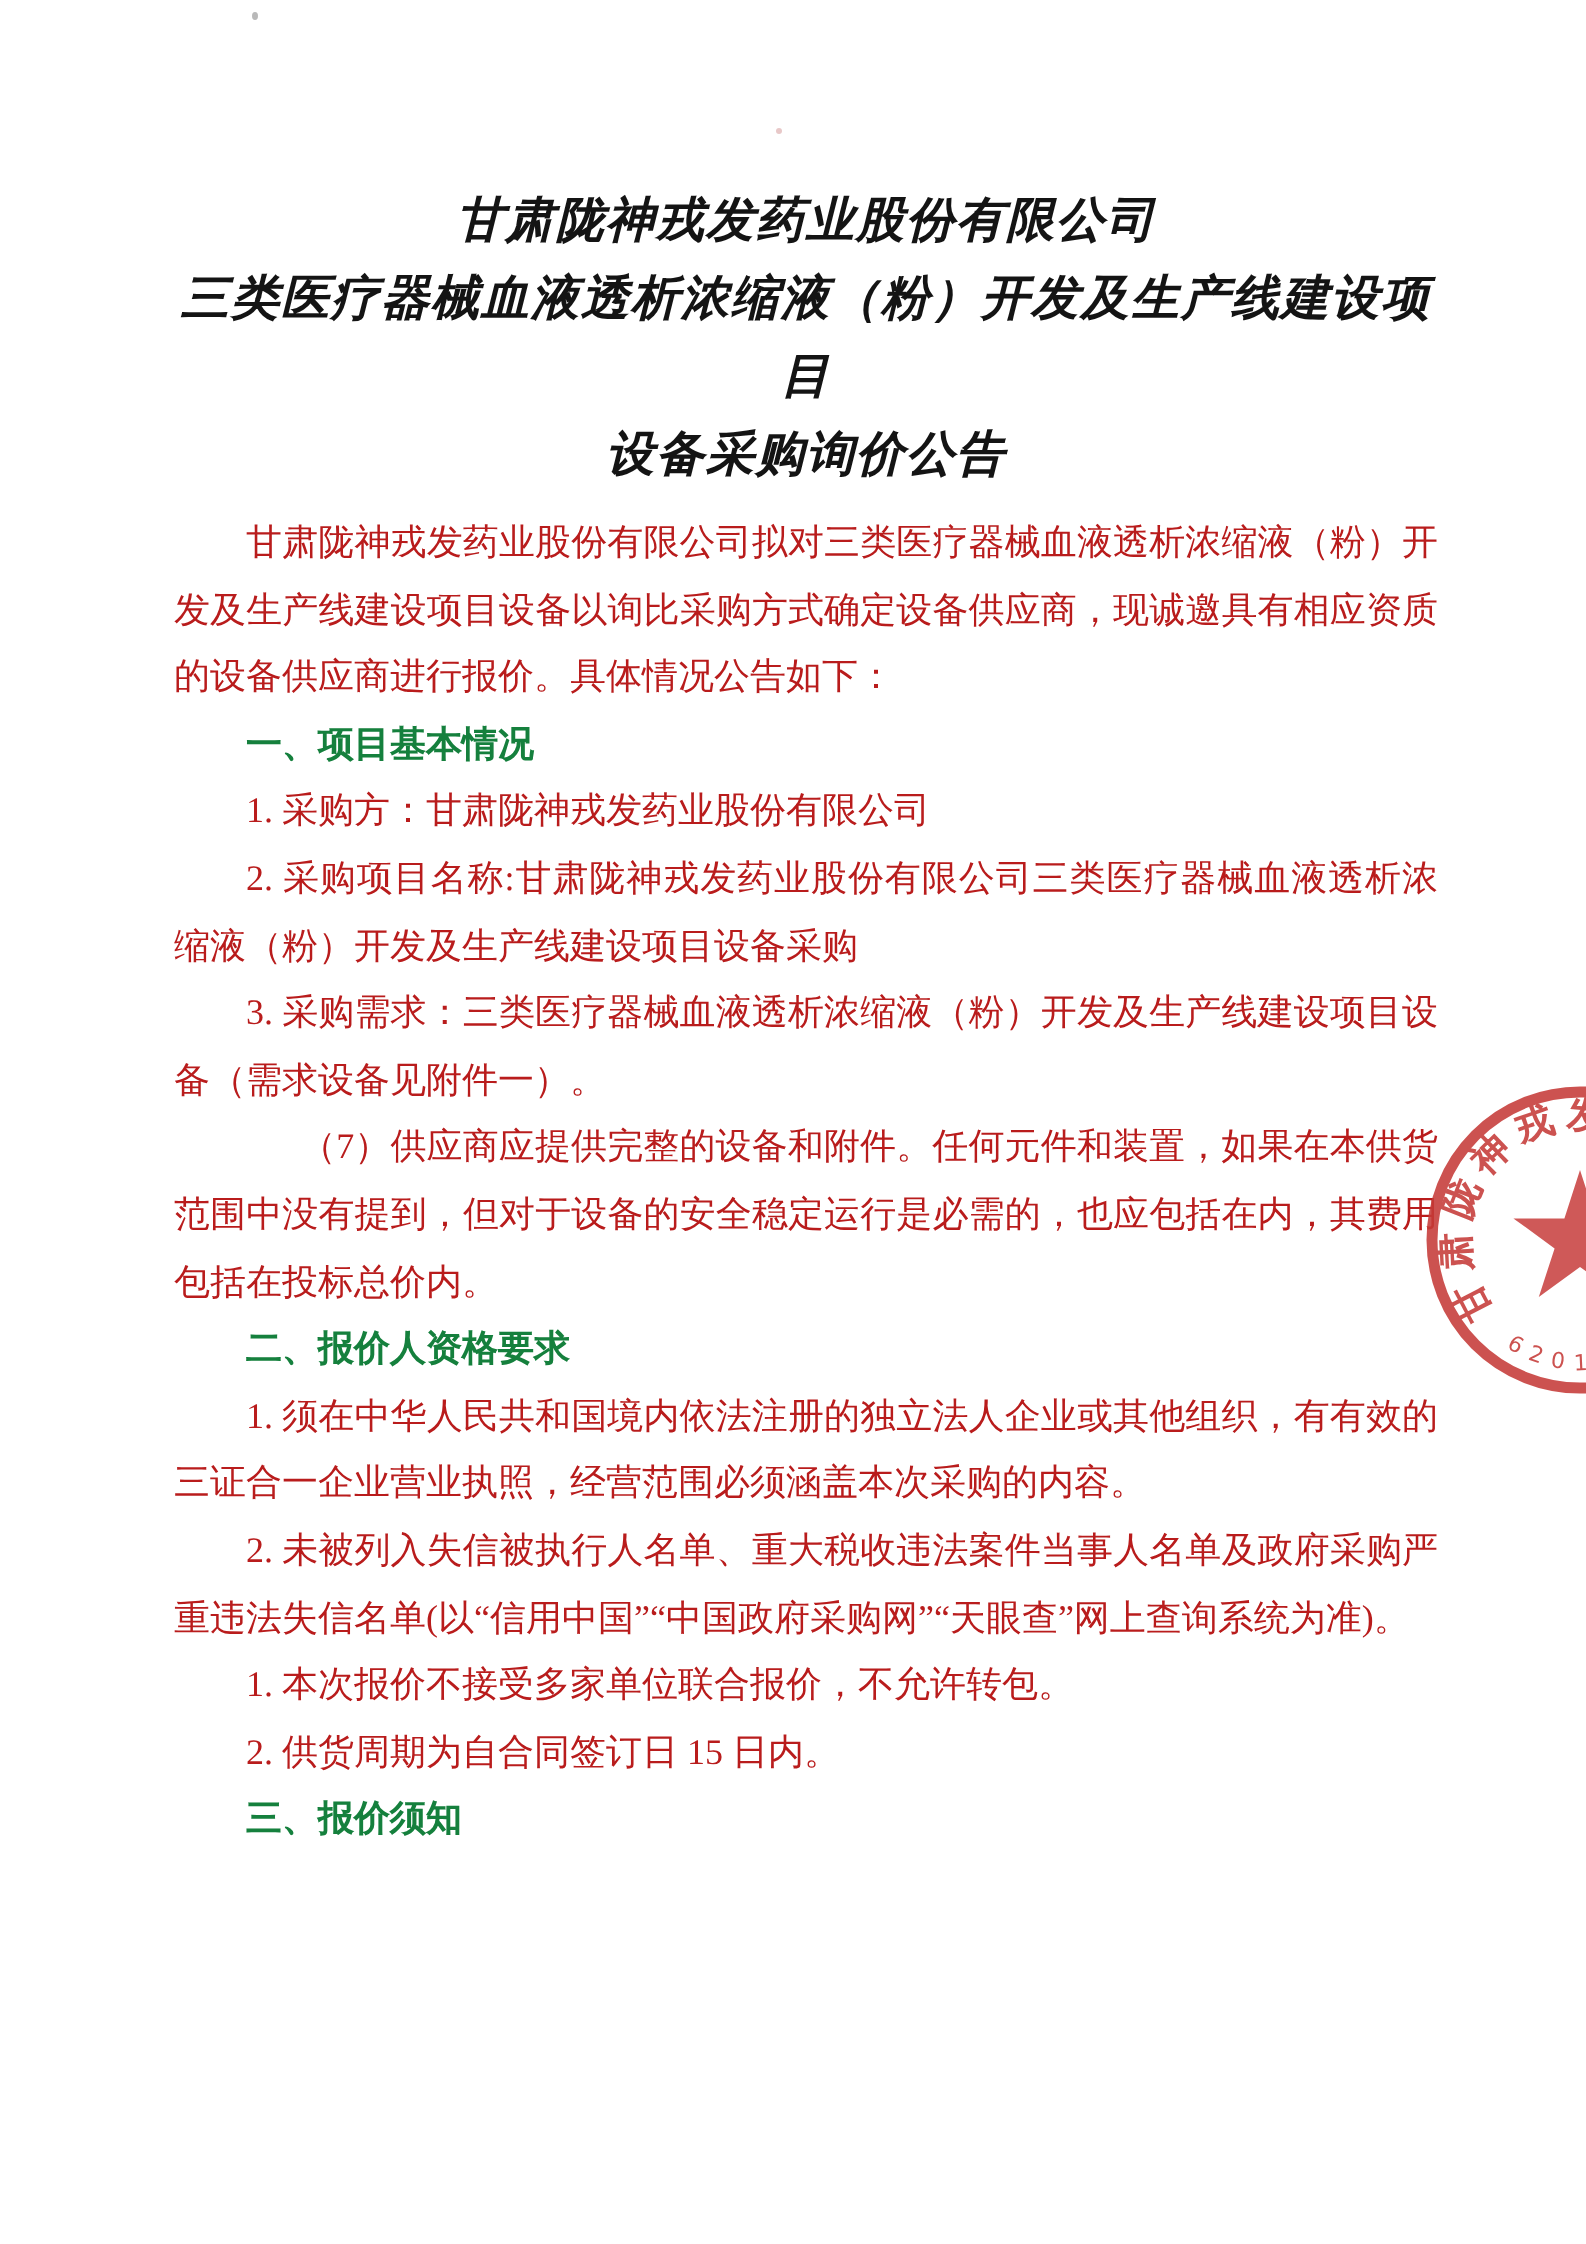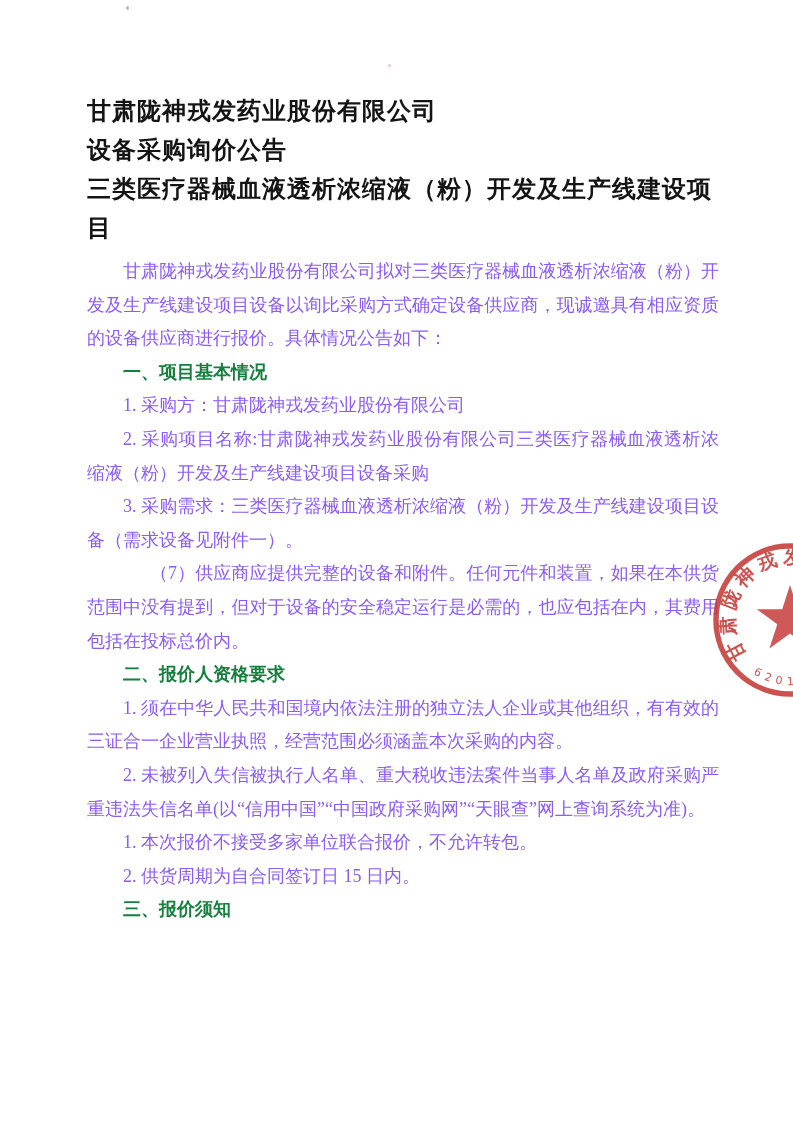--- a/index.html
+++ b/index.html
@@ -5,37 +5,37 @@
   html, body { margin: 0; padding: 0; }
   body {
     width: 793px; height: 1122px;
     background: #ffffff;
     position: relative;
     overflow: hidden;
     font-family: "Liberation Serif", "DejaVu Serif", serif;
     color: #1c1c1c;
   }
   .page { position: absolute; left: 87px; top: 92px; width: 632px; }
-  .title-block { text-align: left; }
+  .title-block { text-align: center; font-style: italic; }
   .title-line {
     font-size: 24px; font-weight: bold;
     line-height: 39px;
     letter-spacing: 1px;
     color: #141414;
   }
   .body-block { margin-top: 7px; }
   p.para {
     margin: 0;
     font-size: 18px;
     line-height: 33.6px;
     text-align: justify;
     text-justify: inter-ideograph;
     text-indent: 2em;
     word-break: break-all;
-    color: #8b5cf6;
+    color: #b91c1c;
   }
   p.para.heading { font-weight: bold; color: #15803d; }
   p.para.deep { text-indent: 3.5em; }
 
   
   .seal {
     position: absolute; left: 700px; top: 525px;
     width: 93px; height: 190px;
     opacity: 0.88;
     pointer-events: none;
@@ -46,22 +46,22 @@
   .artifact { position: absolute; border-radius: 50%; }
   .artifact.a1 { left: 126px; top: 6px; width: 3px; height: 4px; background: #b9b9b9; }
   .artifact.a2 { left: 388px; top: 64px; width: 3px; height: 3px; background: #e8c8c8; }
 </style>
 </head>
 <body>
 
 <div class="page">
   <div class="title-block">
     <div class="title-line">甘肃陇神戎发药业股份有限公司</div>
+    <div class="title-line">三类医疗器械血液透析浓缩液（粉）开发及生产线建设项目</div>
     <div class="title-line">设备采购询价公告</div>
-    <div class="title-line">三类医疗器械血液透析浓缩液（粉）开发及生产线建设项目</div>
   </div>
 
   <div class="body-block">
     <p class="para">甘肃陇神戎发药业股份有限公司拟对三类医疗器械血液透析浓缩液（粉）开发及生产线建设项目设备以询比采购方式确定设备供应商，现诚邀具有相应资质的设备供应商进行报价。具体情况公告如下：</p>
     <p class="para heading">一、项目基本情况</p>
     <p class="para">1. 采购方：甘肃陇神戎发药业股份有限公司</p>
     <p class="para">2. 采购项目名称:甘肃陇神戎发药业股份有限公司三类医疗器械血液透析浓缩液（粉）开发及生产线建设项目设备采购</p>
     <p class="para">3. 采购需求：三类医疗器械血液透析浓缩液（粉）开发及生产线建设项目设备（需求设备见附件一）。</p>
     <p class="para deep">（7）供应商应提供完整的设备和附件。任何元件和装置，如果在本供货范围中没有提到，但对于设备的安全稳定运行是必需的，也应包括在内，其费用包括在投标总价内。</p>
     <p class="para heading">二、报价人资格要求</p>

